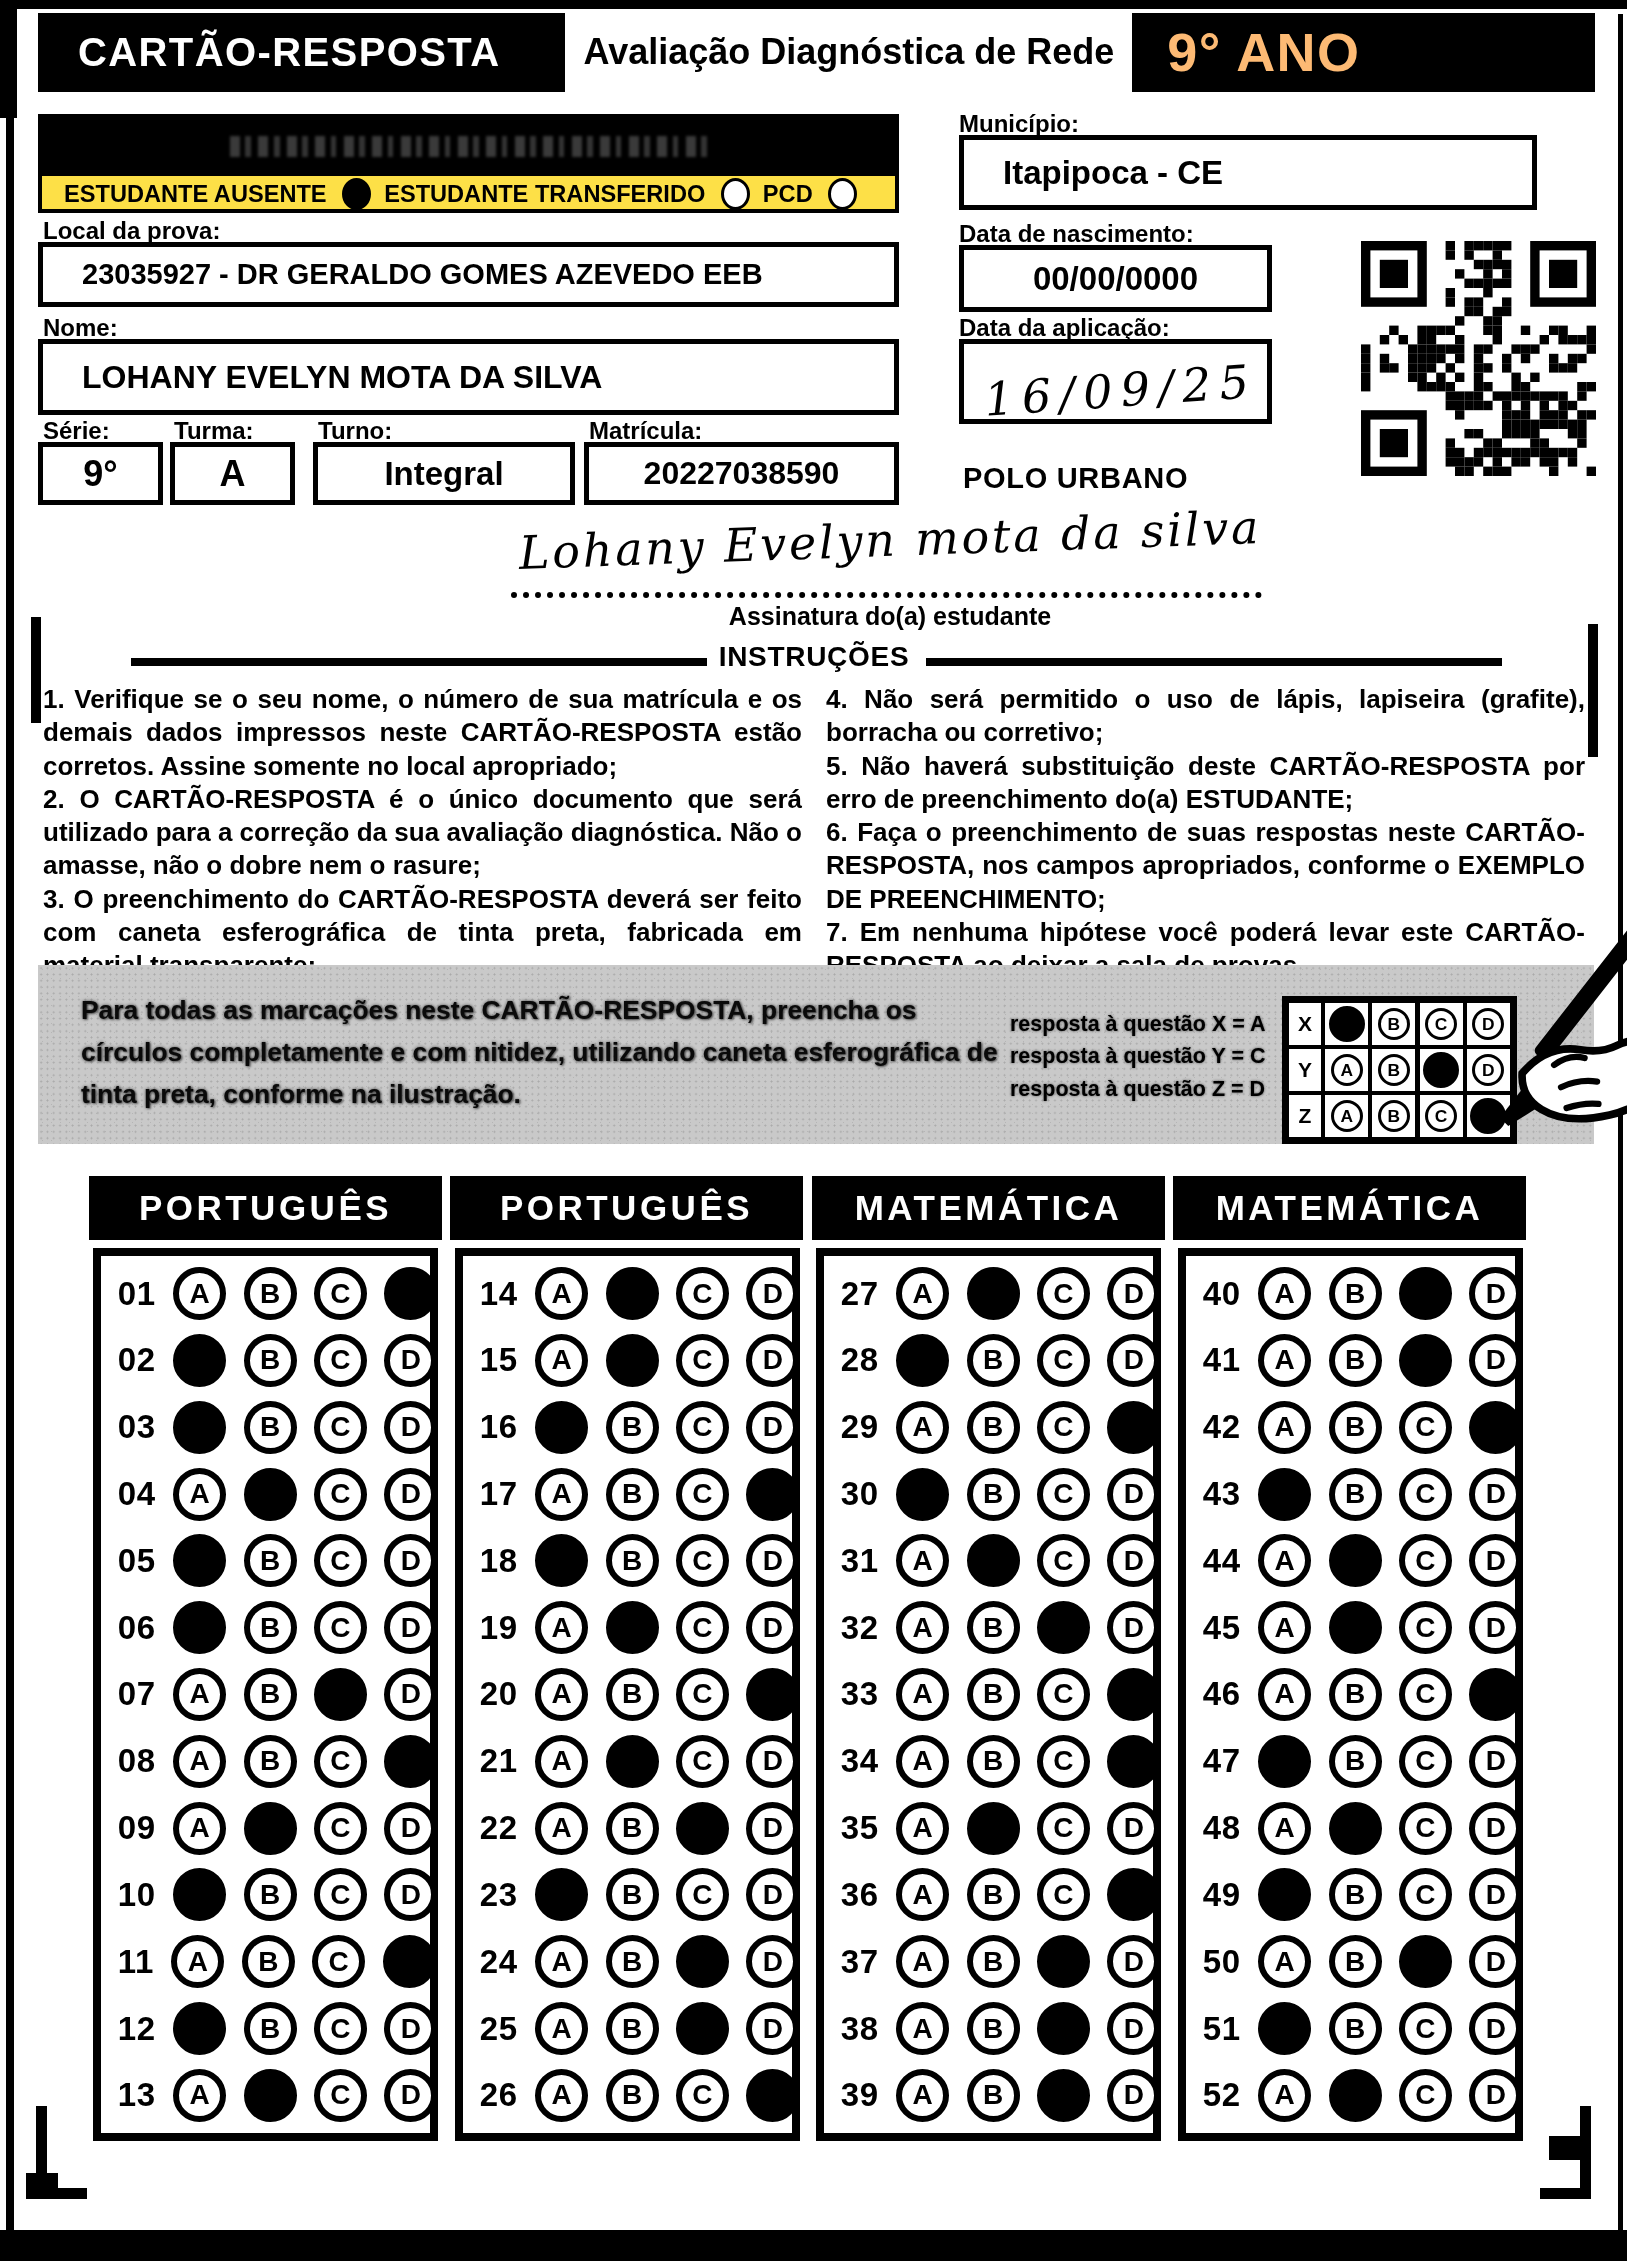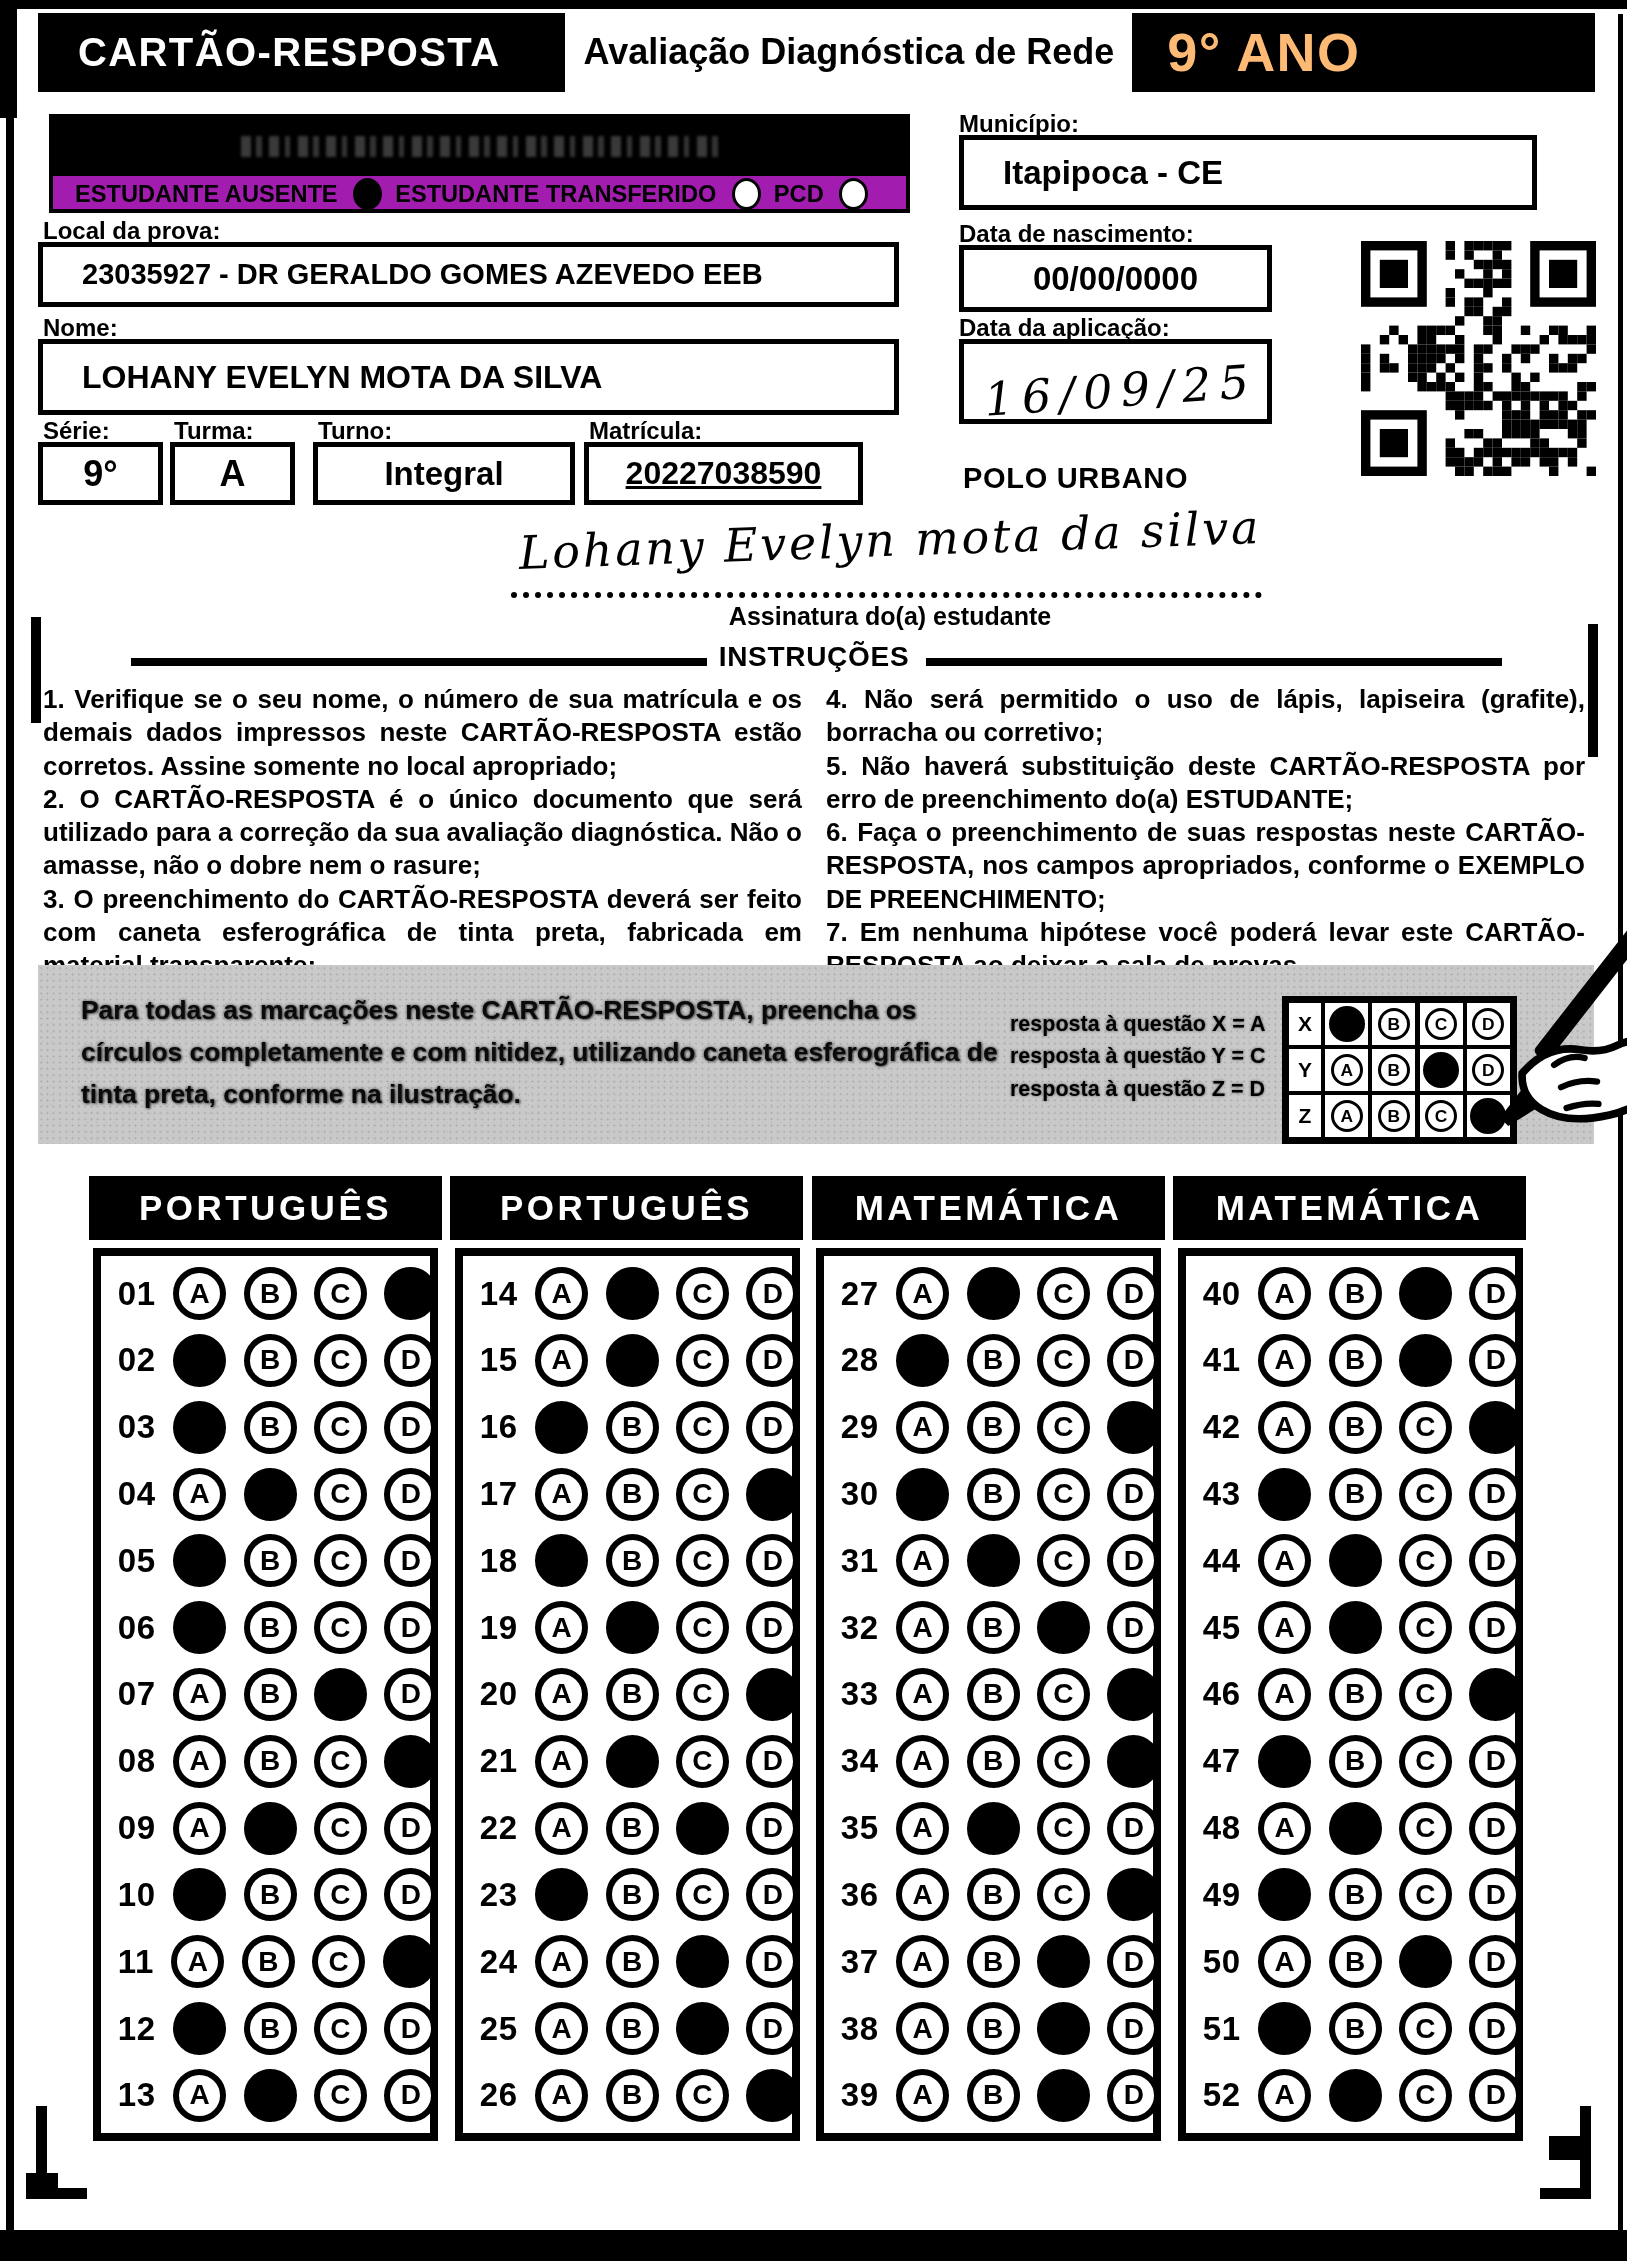--- a/index.html
+++ b/index.html
@@ -20,22 +20,22 @@
   .br-r::after{content:"";position:absolute;right:-11px;bottom:28px;width:42px;height:23.6px;background:#000;}
   
   .header{position:absolute;left:38px;top:12.5px;width:1557px;height:79px;background:#000;
           display:flex;align-items:stretch;}
   .card-label{color:#fff;font-size:40px;letter-spacing:1.4px;display:flex;align-items:center;
               padding:0 61px 0 40px;white-space:nowrap;}
   .title-box{background:#fff;display:flex;align-items:center;justify-content:center;
              padding:0 18px;font-size:36px;white-space:nowrap;border-left:4.2px solid #000;border-right:4.2px solid #000;}
   .grade{color:#fdba74;font-size:54px;display:flex;align-items:center;padding-left:31px;letter-spacing:1.4px;}
   
-  .status-box{position:absolute;left:49px;top:114px;width:861px;height:99px;
-              border:4.2px solid #000;box-sizing:border-box;background:#a21caf;}
+  .status-box{position:absolute;left:38px;top:114px;width:861px;height:99px;
+              border:4.2px solid #000;box-sizing:border-box;background:#fde047;}
   .status-top{height:58px;background:#000;position:relative;overflow:hidden;}
   .ghost{position:absolute;left:22%;top:18px;width:56%;height:21px;opacity:.38;filter:blur(1.4px);
          background:repeating-linear-gradient(90deg,#9a9a9a 0 9.7px,transparent 9.7px 15.3px,#8a8a8a 15.3px 21px,transparent 21px 28.5px);}
   .status-bottom{height:36px;display:flex;align-items:center;padding:0 38px 0 22px;justify-content:space-between;}
   .st-item{display:flex;align-items:center;gap:15.3px;font-size:23.6px;white-space:nowrap;}
   .ck{width:29px;height:32px;border:3.5px solid #000;border-radius:50%;box-sizing:border-box;background:#fff;}
   .ck.filled{background:#000;}
   
   .lbl{position:absolute;font-size:24px;white-space:nowrap;}
   .fbox{position:absolute;border:5.6px solid #000;box-sizing:border-box;background:#fff;
@@ -378,21 +378,21 @@
   <div class="fbox cent" style="left:170px;top:442px;width:125px;height:63px;">
     <span class="val" style="font-size:36px;">A</span>
   </div>
 
   <div class="lbl" style="left:318px;top:417px;">Turno:</div>
   <div class="fbox cent" style="left:313px;top:442px;width:262px;height:63px;">
     <span class="val" style="font-size:33px;">Integral</span>
   </div>
 
   <div class="lbl" style="left:589px;top:417px;">Matrícula:</div>
-  <div class="fbox cent" style="left:584px;top:442px;width:279px;height:63px;text-decoration:underline;">
+  <div class="fbox cent" style="left:584px;top:442px;width:315px;height:63px;">
     <span class="val" style="font-size:32px;">20227038590</span>
   </div>
 
   <div class="sig-text">Lohany Evelyn mota da silva</div>
   <div class="sig-line"></div>
   <div class="sig-label">Assinatura do(a) estudante</div>
 
   <div class="tick" style="left:31px;top:617px;width:10.4px;height:106px;"></div>
   <div class="tick" style="left:1588px;top:624px;width:10.4px;height:133px;"></div>
   <div class="instr-title">INSTRUÇÕES</div>

